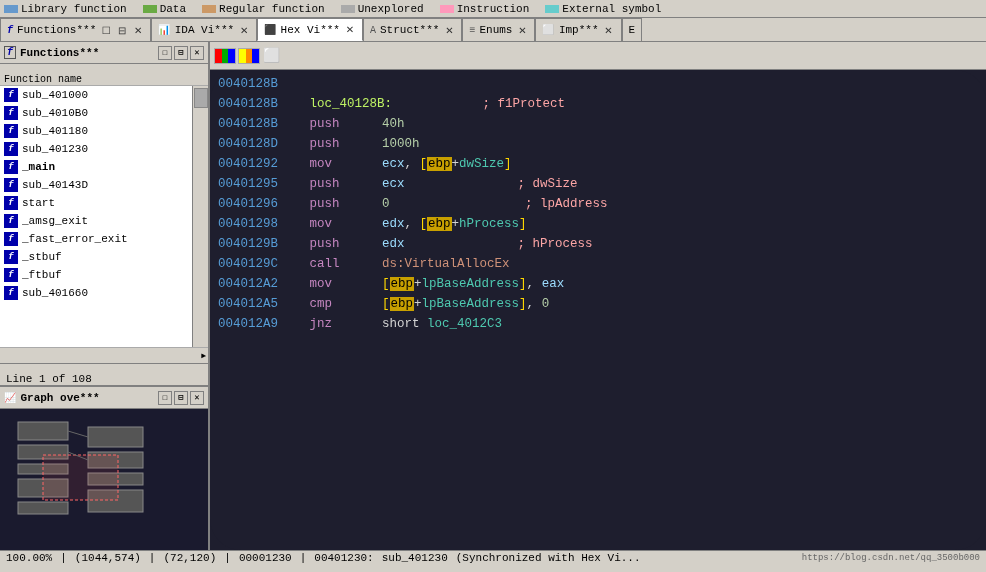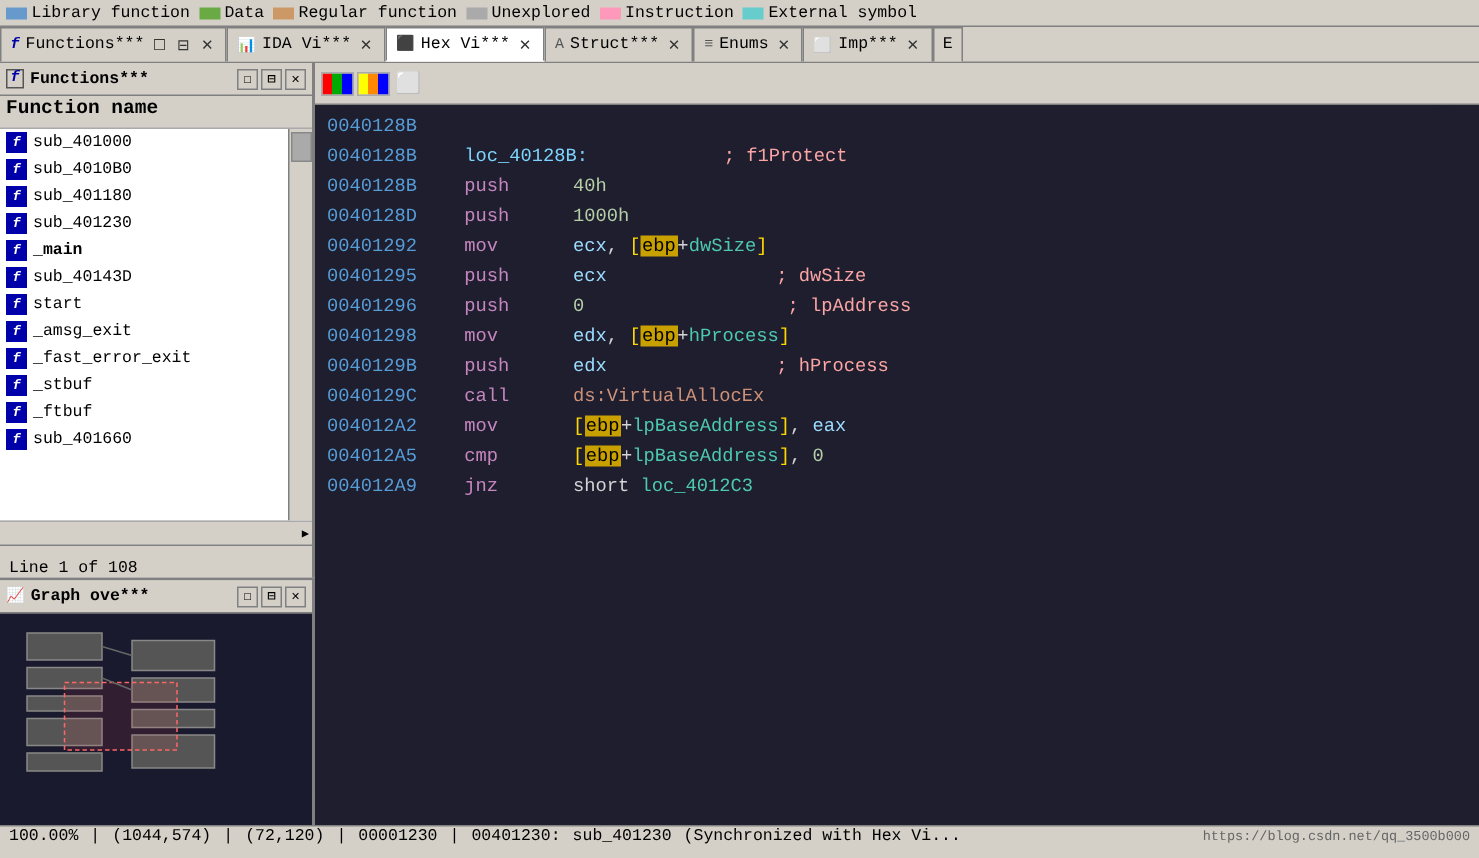--- a/index.html
+++ b/index.html
@@ -14,21 +14,21 @@
     }
 
     
     .top-bar {
       height: 18px;
       background: #d4d0c8;
       display: flex;
       align-items: center;
       padding: 2px 4px;
       border-bottom: 1px solid #808080;
-      gap: 6px;
+      gap: 16px;
       font-size: 11px;
     }
     .legend-item {
       display: flex;
       align-items: center;
       gap: 3px;
     }
     .legend-color {
       width: 14px;
       height: 8px;
@@ -106,24 +106,24 @@
       display: flex;
       align-items: center;
       justify-content: center;
     }
 
     .functions-header {
       height: 22px;
       background: #d4d0c8;
       border-bottom: 1px solid #aaa;
       display: flex;
-      align-items: flex-start;
+      align-items: flex-end;
       padding: 0 4px;
-      font-size: 13px;
-      font-weight: bold;
+      font-size: 10px;
+      font-weight: normal;
     }
     .function-item {
       display: flex;
       align-items: center;
       padding: 2px 4px;
       height: 18px;
       cursor: pointer;
       font-size: 11px;
       gap: 4px;
     }
@@ -232,21 +232,21 @@
     .code-line {
       display: flex;
       align-items: baseline;
       white-space: nowrap;
     }
     .addr {
       color: #569cd6;
       min-width: 80px;
     }
     .label {
-      color: #7dd3fc;
+      color: #bef264;
       margin-left: 4px;
     }
     .comment {
       color: #fca5a5;
       margin-left: 8px;
     }
     .mnemonic {
       color: #c586c0;
       min-width: 50px;
       margin-left: 4px;

